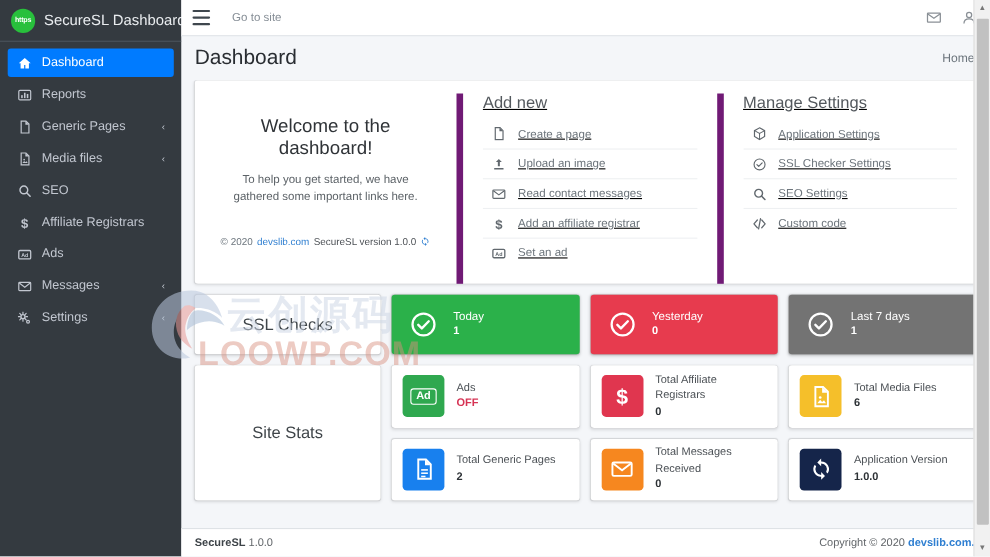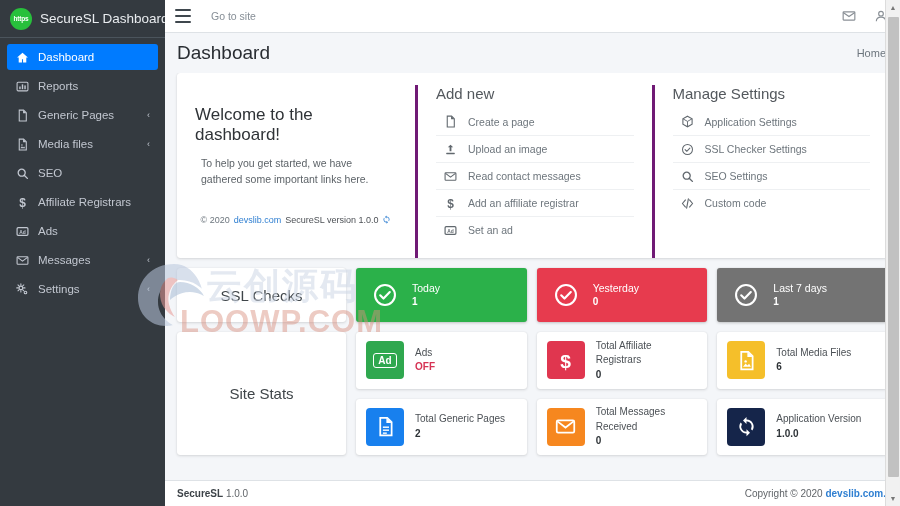--- a/index.html
+++ b/index.html
@@ -68,29 +68,29 @@
   .main { flex: 1; padding: 0 12px; overflow: hidden; }
 
   .card {
     background: #fff; border-radius: 3px;
     box-shadow: 0 0 1px rgba(0,0,0,.125), 0 1px 3px rgba(0,0,0,.12);
   }
 
   
   .welcome-card { display: flex; height: 185px; padding: 12px 0 0 0; }
   .wc-col { padding: 0 18px; }
-  .wc-welcome { flex: 0 0 238px; text-align: left; padding-top: 20px; }
+  .wc-welcome { flex: 0 0 238px; text-align: center; padding-top: 20px; }
   .wc-h { font-size: 17px; font-weight: 400; color: #2f3337; margin-bottom: 10px; }
   .wc-p { font-size: 10.5px; color: #5d6368; line-height: 1.55; padding: 0 6px; }
   .wc-foot { margin-top: 27px; font-size: 9px; color: #6c757d; display: flex; justify-content: center; align-items: center; gap: 4px; }
   .wc-foot a { color: #2f7fd1; text-decoration: none; }
   .wc-foot .ver { color: #4d5156; }
   .sync-ico { color: #2f7fd1; display: inline-flex; }
 
-  .wc-list { flex: 1; border-left: 3px solid #701a75; }
+  .wc-list { flex: 1; border-left: 6px solid #701a75; text-decoration: underline; }
   .wc-title { font-size: 15px; font-weight: 400; color: #53585d; margin-bottom: 6px; }
   .lnk {
     display: flex; align-items: center; gap: 11px;
     font-size: 10.5px; color: #6d757c; height: 27px;
     border-top: 1px solid #eef0f2; cursor: pointer; padding-left: 8px;
   }
   .lnk:first-of-type { border-top: 0; }
   .lnk-ico { width: 13px; display: inline-flex; justify-content: center; color: #61686e; flex: 0 0 13px; }
 
   

